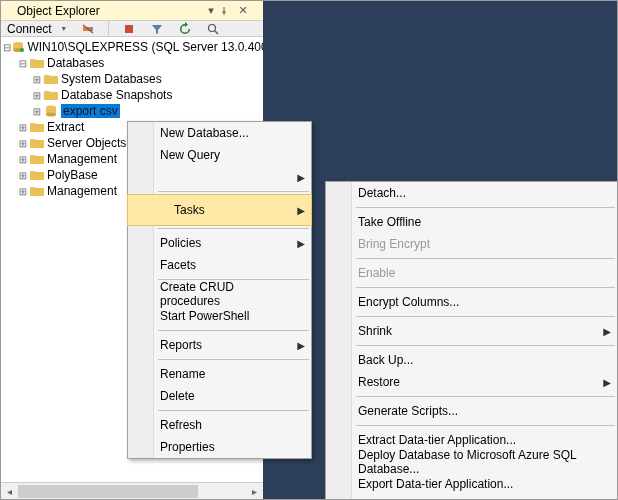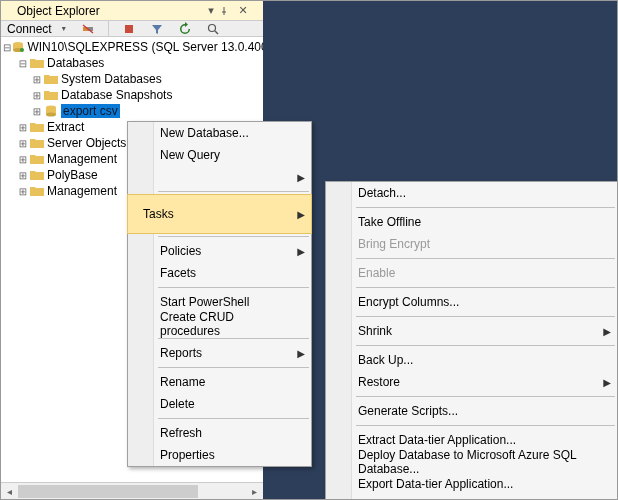--- a/index.html
+++ b/index.html
@@ -61,21 +61,21 @@
     box-shadow: 2px 2px 4px rgba(0,0,0,0.3);
   }
   .cm-strip { position:absolute; left:0; top:0; bottom:0; width:26px; background:#eee; border-right:1px solid #ddd; }
   .cm-item {
     position: relative; height: 22px;
     display: flex; align-items: center;
     padding-left: 32px; padding-right: 18px;
     font-size: 12px;
   }
   .cm-item.disabled { color: #9a9a9a; }
-  .cm-item.hot { background: #ffe8a6; border:1px solid #e5c365; margin:-1px; padding-left:15px; padding-right:17px; height:40px; }
+  .cm-item.hot { background: #ffe8a6; border:1px solid #e5c365; margin:-1px; padding-left:46px; padding-right:17px; height:32px; }
   .cm-sep { height: 1px; background: #c0c0c0; margin: 3px 2px 3px 30px; }
   .cm-arrow { position:absolute; right:6px; font-size:10px; color:#333; }
   .cm1 { left: 126px; top: 120px; width: 185px; }
   .cm2 { left: 324px; top: 180px; width: 293px; }
   svg { display:block; }
 </style>
 </head>
 <body>
 
 <div class="panel">
@@ -250,24 +250,24 @@
   <div class="cm-sep"></div>
   <div class="cm-item">
       <span>Policies</span>
       <span class="cm-arrow">▶</span>
     </div>
   <div class="cm-item">
       <span>Facets</span>
     </div>
   <div class="cm-sep"></div>
   <div class="cm-item">
+      <span>Create CRUD procedures</span>
+    </div>
+  <div class="cm-item">
       <span>Start PowerShell</span>
-    </div>
-  <div class="cm-item">
-      <span>Create CRUD procedures</span>
     </div>
   <div class="cm-sep"></div>
   <div class="cm-item">
       <span>Reports</span>
       <span class="cm-arrow">▶</span>
     </div>
   <div class="cm-sep"></div>
   <div class="cm-item">
       <span>Rename</span>
     </div>

